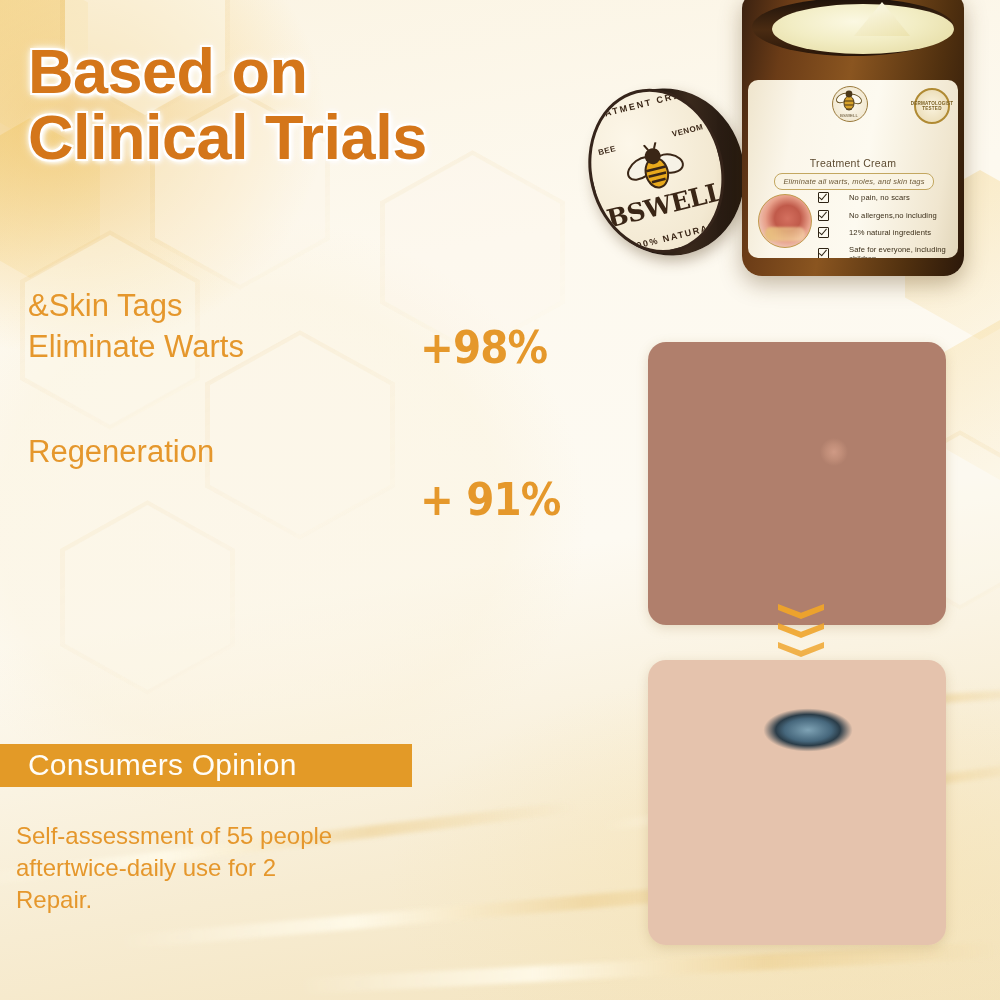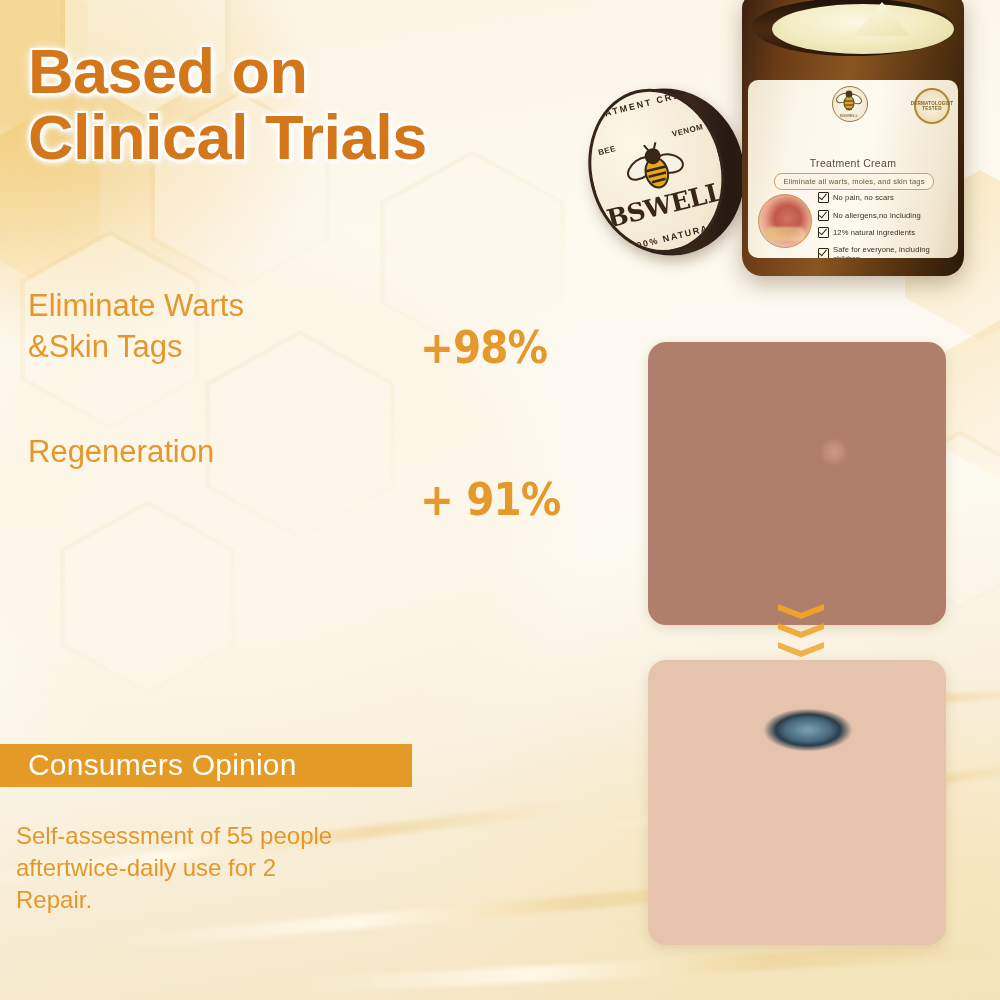--- a/index.html
+++ b/index.html
@@ -162,21 +162,21 @@
     text-shadow:0 1px 0 rgba(255,255,255,.8);
   }
   .lbSub{
     position:absolute;left:0;top:77px;width:100%;text-align:center;
     font-size:10.5px;color:#5c4a30;letter-spacing:.3px;
   }
   .lbTag{
     position:absolute;left:26px;top:93px;width:158px;height:15px;border-radius:8px;
     border:1px solid #c3a760;
     background:rgba(249,243,227,.85);
-    font-size:7.5px;color:#6b5836;text-align:center;line-height:15px;letter-spacing:.2px;
+    font-size:7.5px;color:#6b5836;text-align:center;line-height:15px;letter-spacing:.2px;font-style:italic;
   }
   .seal{
     position:absolute;right:8px;top:8px;width:36px;height:36px;border-radius:50%;
     border:2px solid #b08a33;
     background:radial-gradient(circle,#fbf4e0,#e7d7ad);
     font-size:4.6px;color:#7a5f21;text-align:center;
     display:flex;align-items:center;justify-content:center;
     letter-spacing:.2px;padding:2px;box-sizing:border-box;font-weight:bold;
   }
   .skinInset{
@@ -186,21 +186,21 @@
       radial-gradient(circle at 55% 45%,#d4705f 0%,#c05a4a 32%,#e8a08a 55%,#f0cfc0 80%),
       #eec9b6;
     overflow:hidden;
   }
   .skinInset::after{
     content:"";position:absolute;left:6px;bottom:6px;width:40px;height:14px;
     background:linear-gradient(90deg,rgba(230,190,120,.9),rgba(250,230,180,.5));
     border-radius:6px;filter:blur(1px);
   }
   .lbList{position:absolute;left:70px;top:112px;width:134px;}
-  .lbItem{display:flex;align-items:center;gap:4px;margin-bottom:6.5px;}
+  .lbItem{display:flex;align-items:center;gap:20px;margin-bottom:6.5px;}
   .tick{
     width:9px;height:9px;border:1.2px solid #2f2414;border-radius:1px;
     position:relative;flex:0 0 auto;background:#fdfaf0;
   }
   .tick::after{
     content:"";position:absolute;left:1.6px;top:-1px;width:3px;height:6.5px;
     border-right:1.5px solid #2f2414;border-bottom:1.5px solid #2f2414;
     transform:rotate(40deg);
   }
   .lbItem span{font-size:7.6px;color:#3a2d18;letter-spacing:.1px;}
@@ -266,22 +266,22 @@
 
   <div class="headline">
     <span>Based on</span>
     <span>Clinical Trials</span>
   </div>
 
   <div class="benefits">
 
     <div class="benefit b1">
       <div class="label">
+        <i>&amp;Skin Tags</i>
         <i>Eliminate Warts</i>
-        <i>&amp;Skin Tags</i>
       </div>
       <div class="pct">+98%</div>
     </div>
 
 
     <div class="benefit b3">
       <div class="label">
         <i>Regeneration</i>
       </div>
       <div class="pct">+ 91%</div>

